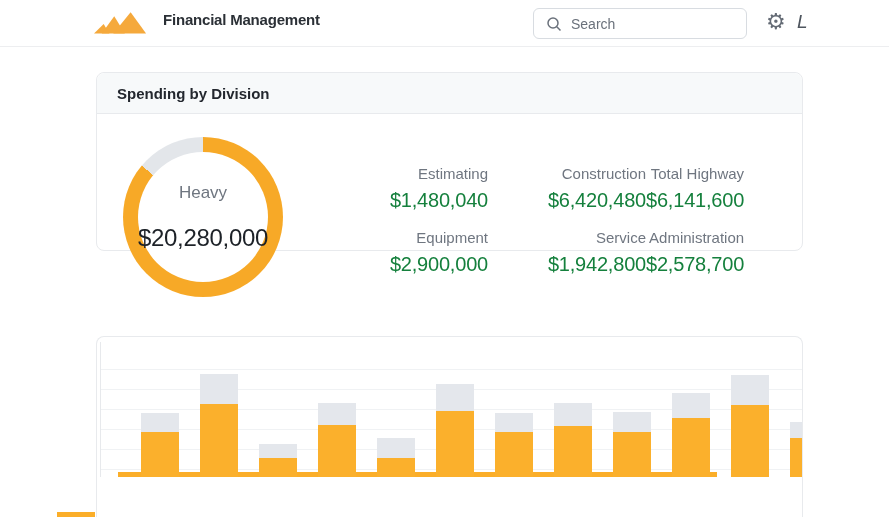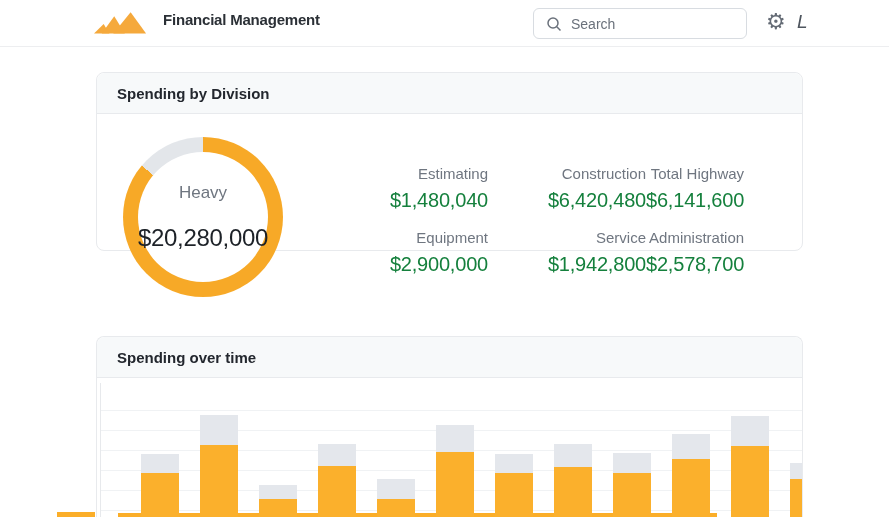--- a/index.html
+++ b/index.html
@@ -124,23 +124,20 @@
         </div>
         <div class="stat-cell">
           <div class="stat-label">Administration</div>
           <div class="stat-value">$2,578,700</div>
         </div>
       </div>
     </div>
   </div>
 
   <div class="card" id="time-card">
-    <div class="card-header">
-      <div class="card-title">Spending over time</div>
-    </div>
     <div class="card-body" id="time-body">
       <div id="bar-chart">
           <div class="y-axis"></div>
           <div class="gridline" style="top: 32px;"></div>
           <div class="gridline" style="top: 52px;"></div>
           <div class="gridline" style="top: 72px;"></div>
           <div class="gridline" style="top: 92px;"></div>
           <div class="gridline" style="top: 112px;"></div>
           <div class="gridline" style="top: 132px;"></div>
           <div class="bottom-strip" style="left: 21px; width: 599px; background: rgb(251, 174, 41);"></div>

